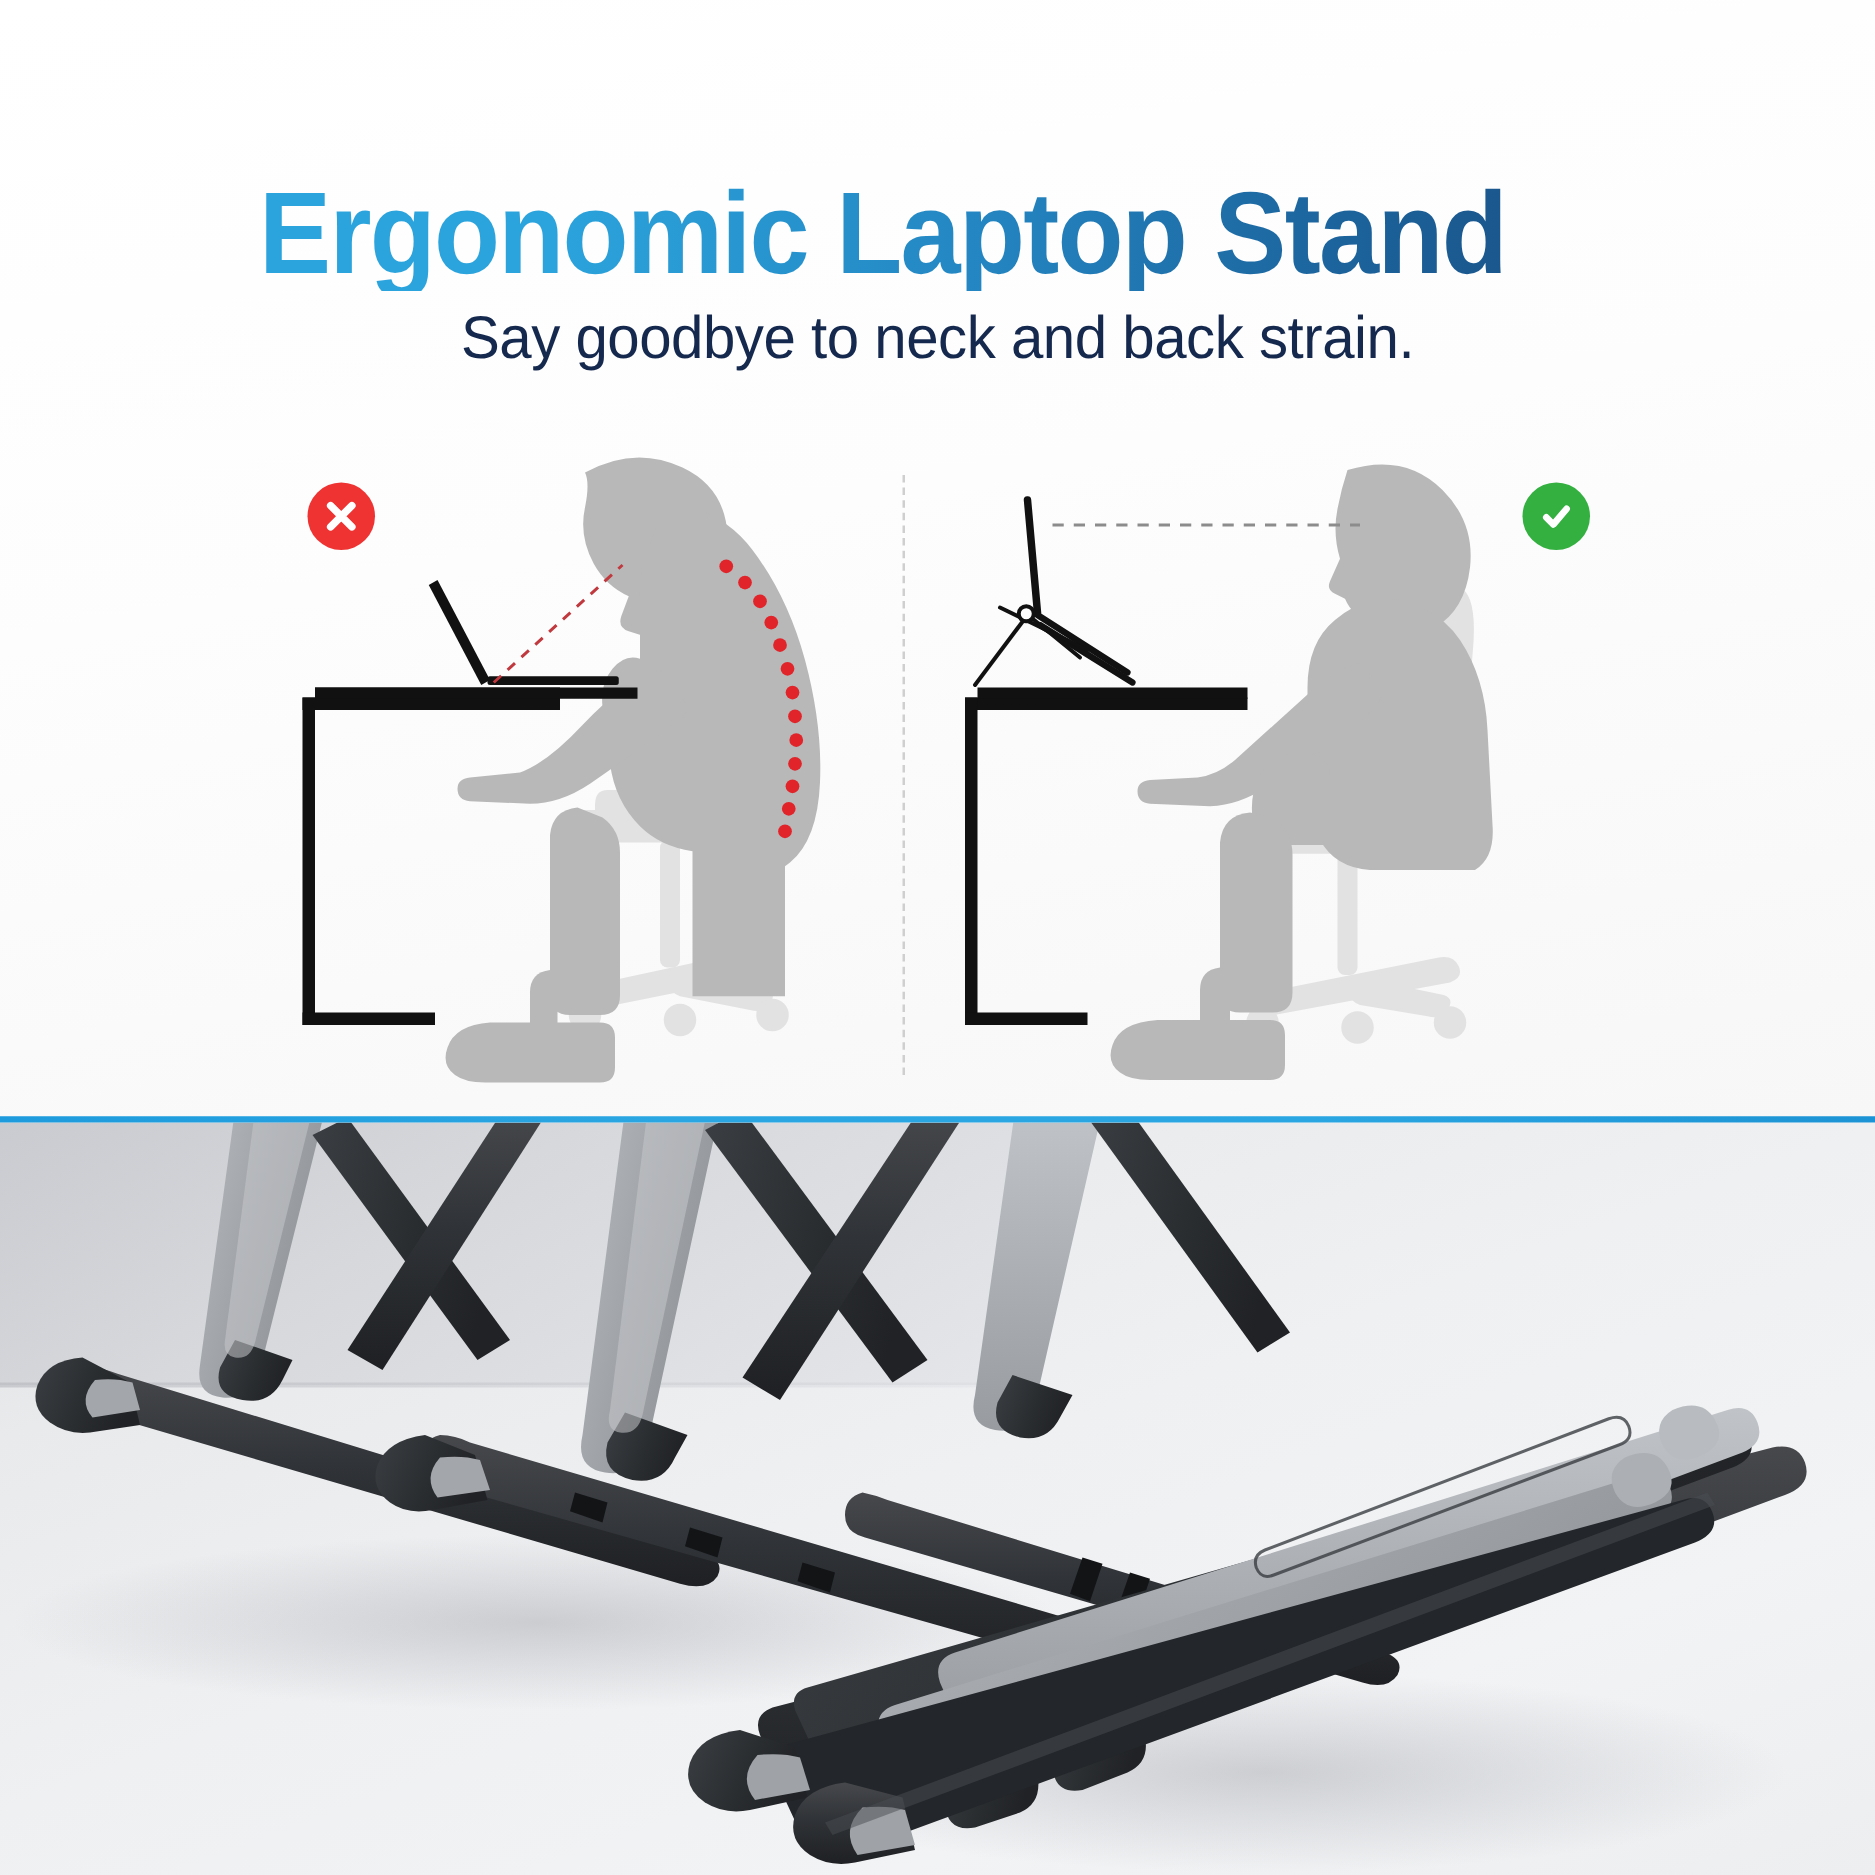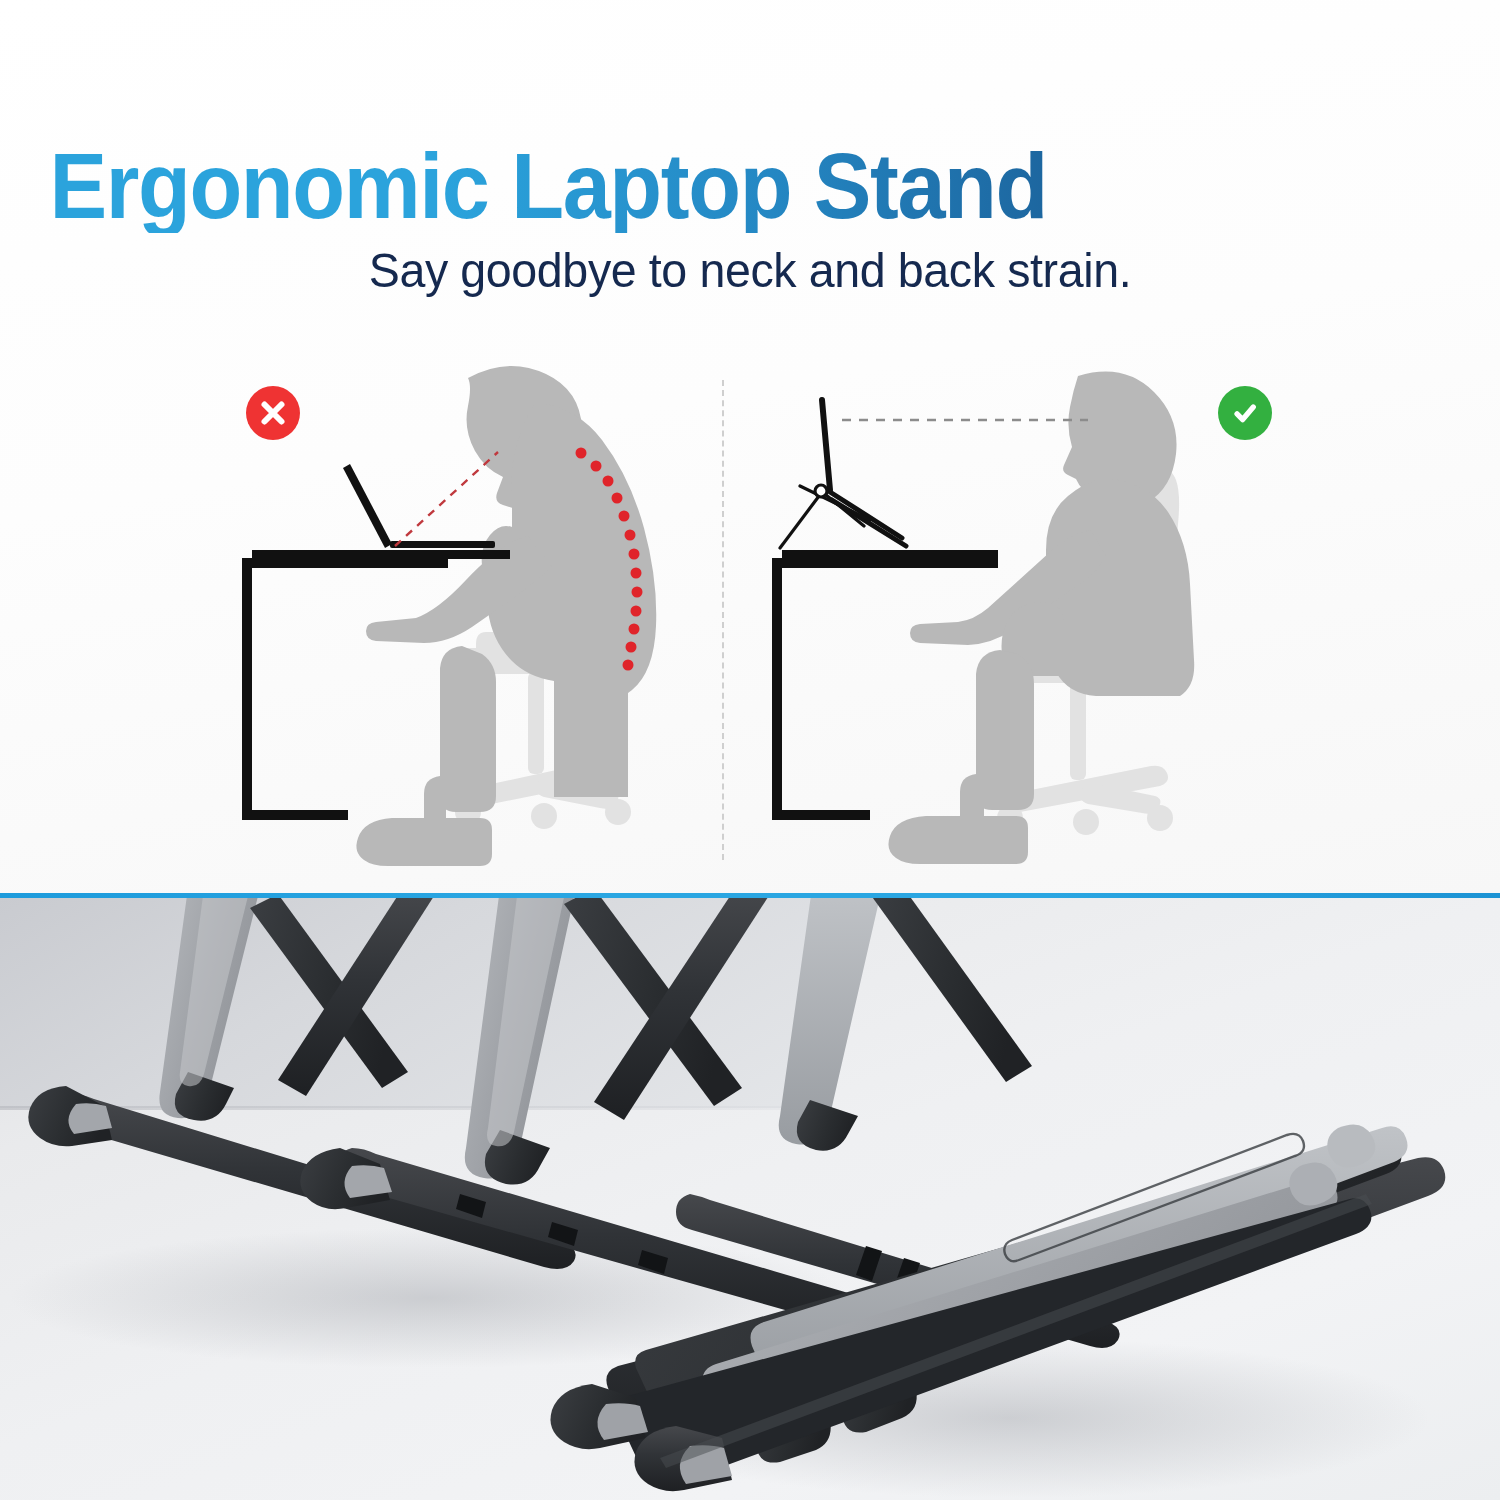--- a/index.html
+++ b/index.html
@@ -8,21 +8,21 @@
     font-family:"Liberation Sans", sans-serif;
     background:#ffffff;
   }
   .page{position:relative;width:1500px;height:1500px;overflow:hidden;background:#fff;}
 
   
   .top-section{
     position:absolute;left:0;top:0;width:1500px;height:895px;
     background:linear-gradient(170deg,#ffffff 0%,#fdfdfd 45%,#f7f7f7 100%);
   }
-  .headline-wrap{position:absolute;left:0;top:140px;width:1412px;text-align:left;}
+  .headline-wrap{position:absolute;left:0;top:140px;width:1412px;text-align:center;}
   .headline{
     font-size:93px;line-height:1.0;font-weight:bold;
     letter-spacing:-1.5px;
     font-family:"Liberation Sans", sans-serif;
     background:linear-gradient(90deg,#2BA3DC 0%,#2BA3DC 30%,#2487C3 55%,#1C639C 78%,#18497C 100%);
     -webkit-background-clip:text;background-clip:text;
     -webkit-text-fill-color:transparent;color:transparent;
     transform:scaleX(0.93);
     display:block;
   }

